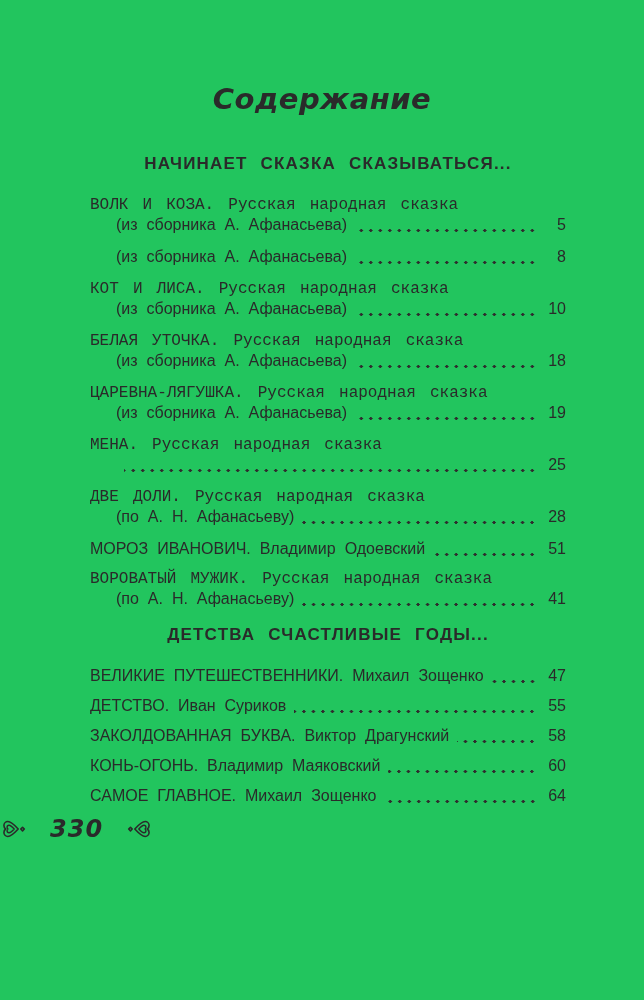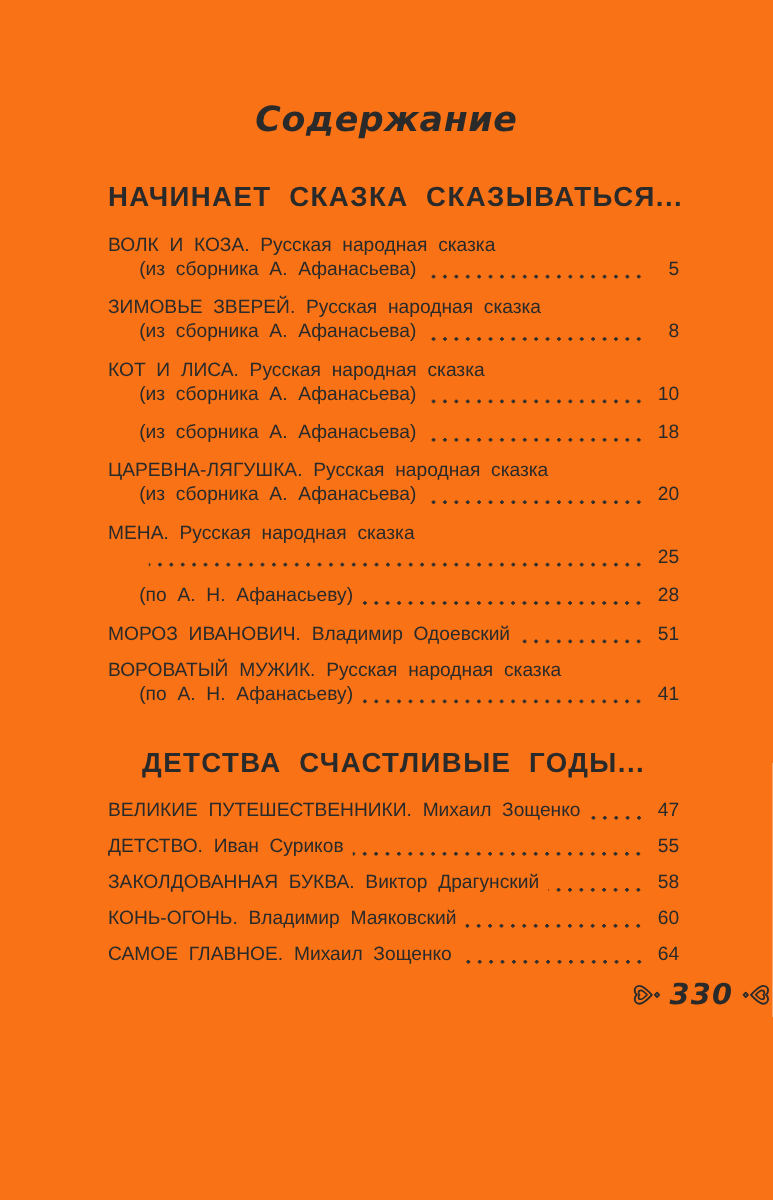--- a/index.html
+++ b/index.html
@@ -1,76 +1,76 @@
 <!DOCTYPE html>
 <html lang="ru"><head>
 <meta charset="utf-8">
 <style>
   * { box-sizing: border-box; }
   html, body { margin: 0; padding: 0; background: #ffffff; }
   .page {
     width: 644px; height: 1000px;
-    background: #f97316;
+    background: #22c55e;
     color: #2a2a2a;
     font-family: "Liberation Sans", sans-serif;
     overflow: hidden;
     position: relative;
   }
   .title {
     margin: 0;
     padding-top: 80px;
     text-align: center;
     font-family: "DejaVu Sans", sans-serif;
     font-style: italic;
     font-weight: 700;
     font-size: 29px;
     line-height: 38px;
     letter-spacing: 0.5px;
   }
   .toc { padding: 0 78px 0 90px; }
   .section-heading {
     margin: 36px 0 21px;
     text-align: center;
-    font-size: 23px;
+    font-size: 17px;
     line-height: 20px;
     font-weight: 700;
     letter-spacing: 1.2px;
     word-spacing: 7px;
     white-space: nowrap;
   }
-  .toc-section + .toc-section .section-heading { margin-top: 36px; }
+  .toc-section + .toc-section .section-heading { margin-top: 16px; }
   .entry {
     font-size: 16px;
     line-height: 20px;
     margin-bottom: 12px;
     word-spacing: 4.5px;
   }
   .entry.single { margin-bottom: 10px; }
-  .entry-title-line { white-space: nowrap; }
+  .entry-title-line { white-space: nowrap; font-family: Liberation Mono, monospace; }
   .row { display: flex; align-items: center; }
   .row.indent { padding-left: 26px; }
   .row-text { flex: 0 0 auto; white-space: nowrap; }
   .leader { flex: 1 1 auto; position: relative; min-width: 14px; align-self: stretch; }
   .leader::after {
     content: "";
     position: absolute;
     left: 8px; right: 7px; bottom: 3px;
     height: 3px;
     background-image: radial-gradient(circle, #2e2e2e 1.45px, rgba(0,0,0,0) 1.6px);
     background-size: 9.5px 3px;
     background-position: right bottom;
     background-repeat: repeat-x;
   }
   .pg { flex: 0 0 auto; text-align: right; min-width: 22px; white-space: nowrap; }
   .folio {
     margin-top: 6px;
     display: flex;
-    justify-content: flex-end;
+    justify-content: flex-start;
     align-items: center;
-    gap: 5px;
+    gap: 22px;
     color: #2a2a2a;
   }
   .folio-num {
     font-family: "DejaVu Sans", sans-serif;
     font-style: italic;
     font-weight: 700;
     font-size: 24px;
     line-height: 26px;
     letter-spacing: 1px;
   }
@@ -90,64 +90,65 @@
   <div class="entry">
     <div class="entry-title-line">ВОЛК И КОЗА. Русская народная сказка</div>
     <div class="row indent">
       <span class="row-text">(из сборника А. Афанасьева)</span>
       <span class="leader"></span>
       <span class="pg">5</span>
     </div>
   </div>
 
   <div class="entry">
-    <div class="entry-title-line">ЗИМОВЬЕ ЗВЕРЕЙ. Русская народная сказка</div>
     <div class="row indent">
       <span class="row-text">(из сборника А. Афанасьева)</span>
       <span class="leader"></span>
       <span class="pg">8</span>
     </div>
   </div>
 
   <div class="entry">
     <div class="entry-title-line">КОТ И ЛИСА. Русская народная сказка</div>
     <div class="row indent">
       <span class="row-text">(из сборника А. Афанасьева)</span>
       <span class="leader"></span>
       <span class="pg">10</span>
     </div>
   </div>
 
   <div class="entry">
+    <div class="entry-title-line">БЕЛАЯ УТОЧКА. Русская народная сказка</div>
     <div class="row indent">
       <span class="row-text">(из сборника А. Афанасьева)</span>
       <span class="leader"></span>
       <span class="pg">18</span>
     </div>
   </div>
 
   <div class="entry">
     <div class="entry-title-line">ЦАРЕВНА-ЛЯГУШКА. Русская народная сказка</div>
     <div class="row indent">
       <span class="row-text">(из сборника А. Афанасьева)</span>
       <span class="leader"></span>
-      <span class="pg">20</span>
+      <span class="pg">19</span>
     </div>
   </div>
 
 
   <div class="entry">
     <div class="entry-title-line">МЕНА. Русская народная сказка</div>
     <div class="row indent">
       <span class="leader"></span>
       <span class="pg">25</span>
     </div>
   </div>
 
   <div class="entry">
+    <div class="entry-title-line">ДВЕ ДОЛИ. Русская народная сказка</div>
     <div class="row indent">
       <span class="row-text">(по А. Н. Афанасьеву)</span>
       <span class="leader"></span>
       <span class="pg">28</span>
     </div>
   </div>
 
   <div class="entry single">
 
     <div class="row">

